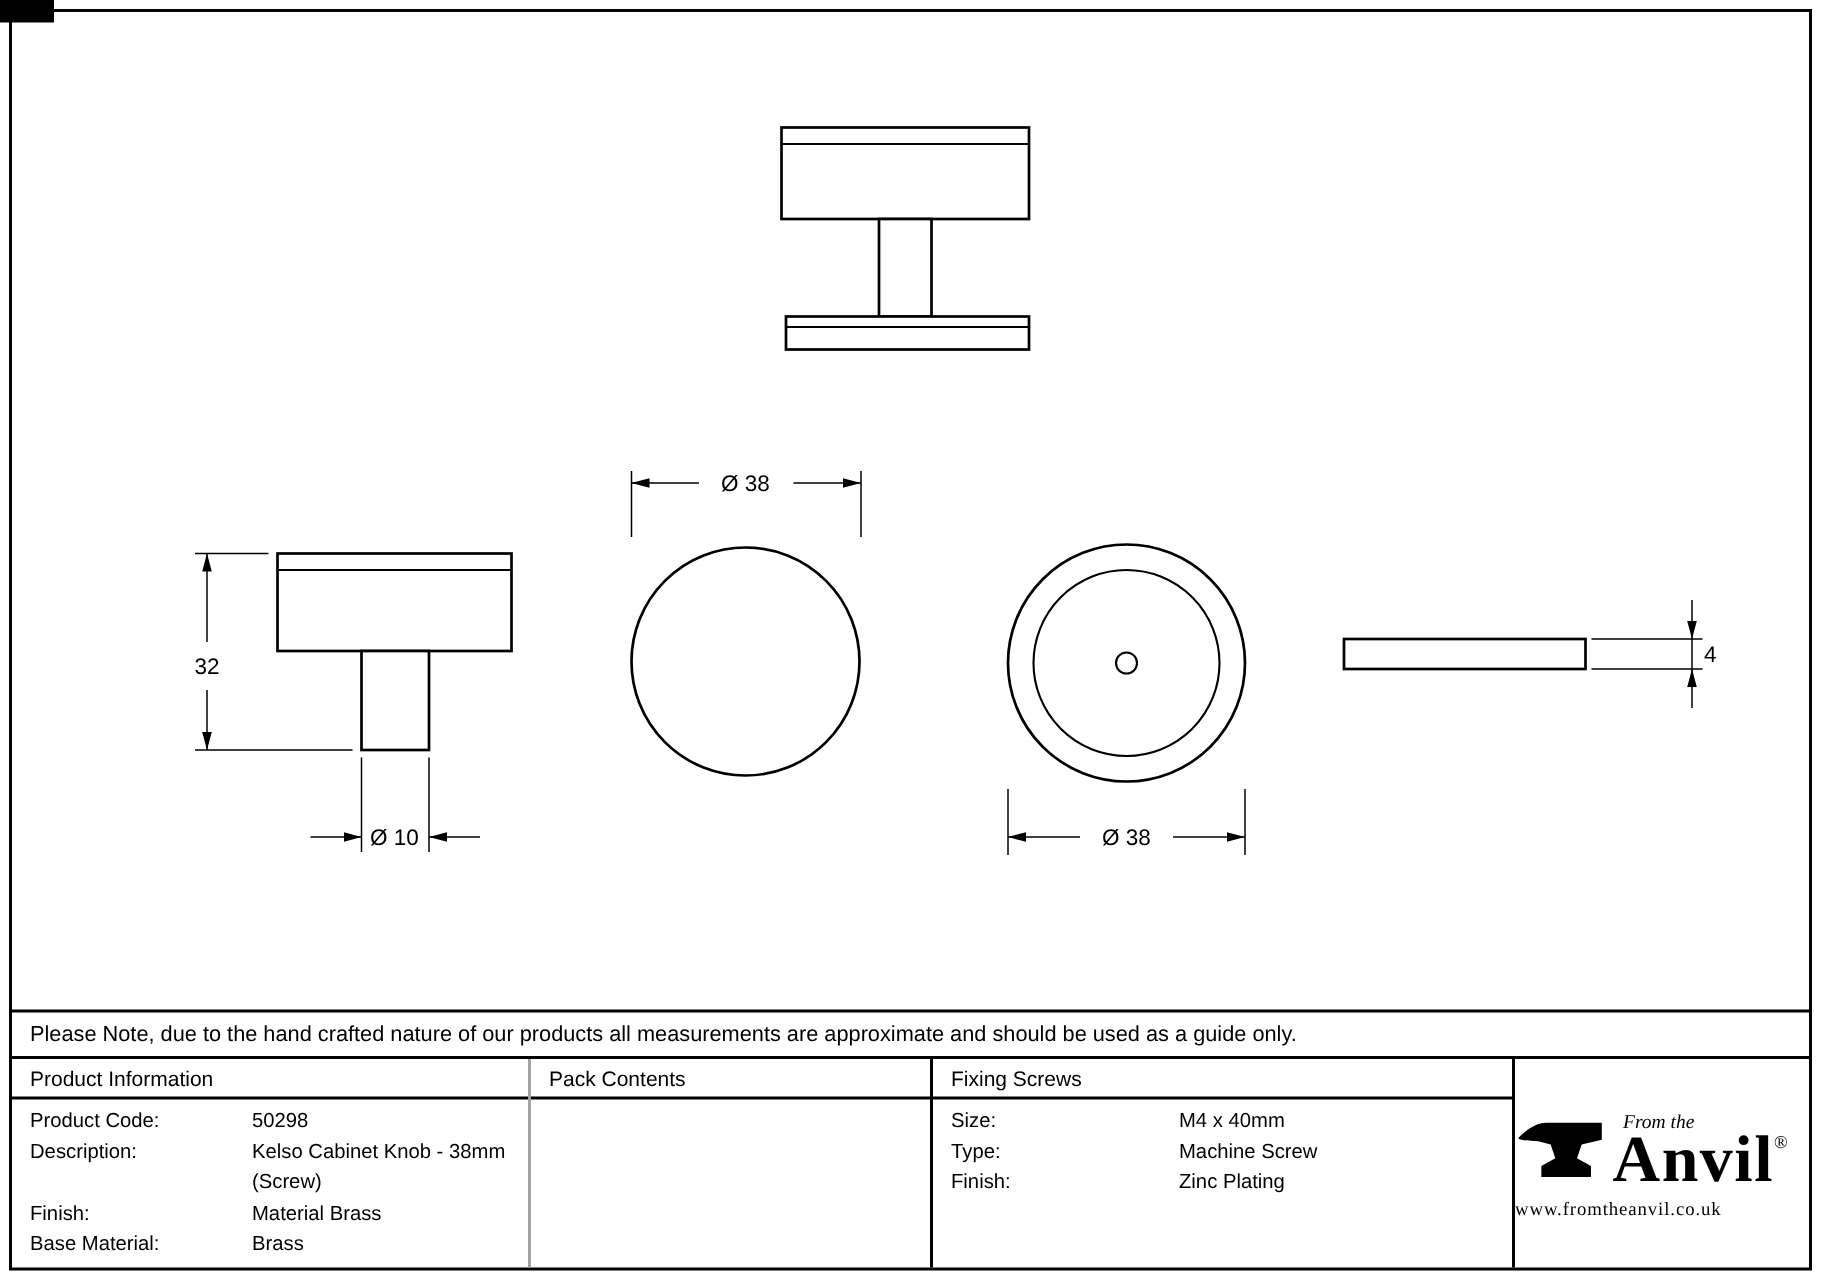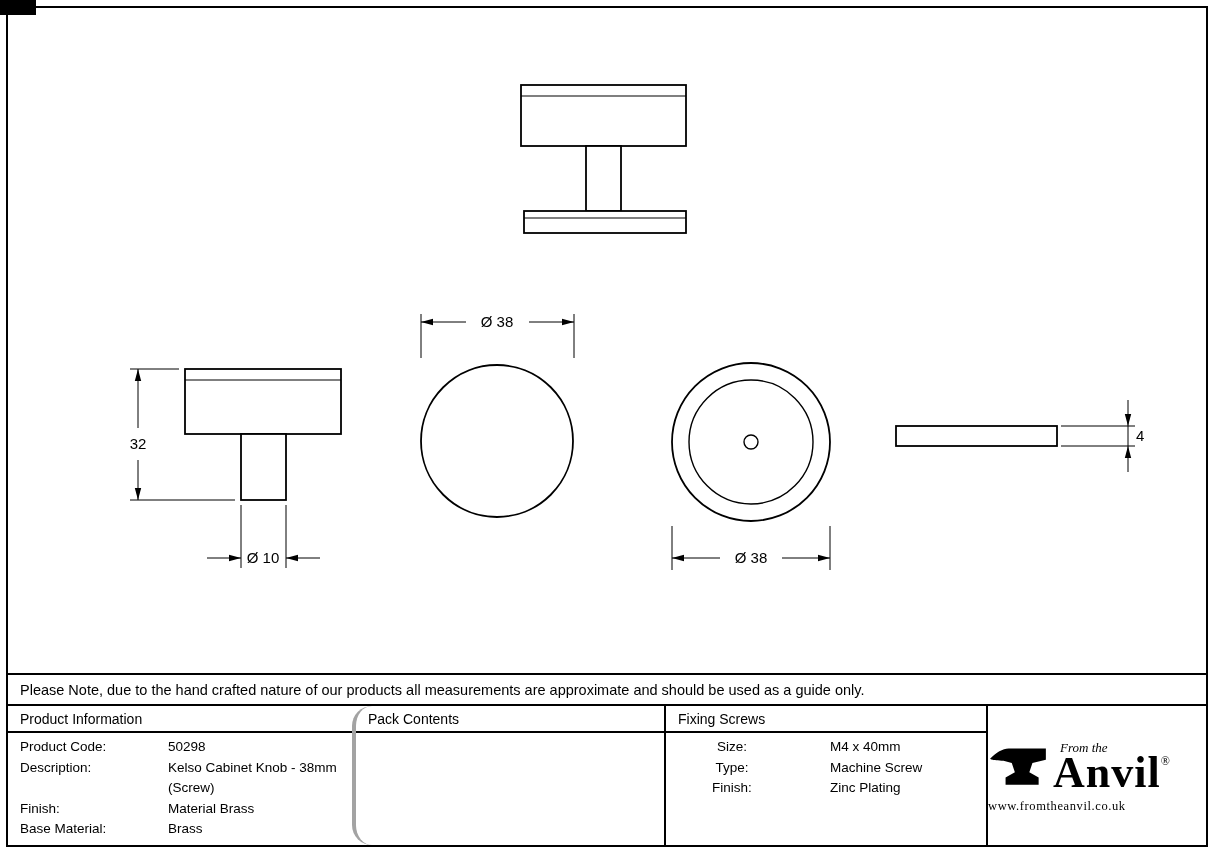--- a/index.html
+++ b/index.html
@@ -23,22 +23,22 @@
   .drawing svg { position:absolute; left:0; top:0; }
   svg text { font-family:"Liberation Sans", sans-serif; font-size:15px; fill:#000; stroke:none; }
   .note-bar {
     flex:none; height:31px; border-top:2px solid #000;
     display:flex; align-items:center; padding-left:12px;
     font-size:14.5px;
   }
   .info-table { flex:none; height:141px; border-top:2px solid #000; display:flex; }
   .col { height:100%; }
   .col1 { width:344px; }
-  .col2 { width:312px; border-left:4px solid #a3a3a3;border-radius:20px; }
-  .col3 { width:322px; border-left:2px solid #000;text-align:center; }
+  .col2 { width:268px; border-left:2px solid #a3a3a3; }
+  .col3 { width:388px; border-left:2px solid #000; }
   .col4 { flex:1 1 auto; border-left:2px solid #000; }
   .col-header {
     height:27px; border-bottom:2px solid #000;
     display:flex; align-items:center; padding-left:12px;
     font-size:14px;
   }
   .col-body { padding:4px 6px 0 12px; font-size:13.5px; }
   .kv-row { display:flex; line-height:20.5px;gap:44px; }
   .kv-label { flex:none; width:104px; }
   .col3 .kv-label { width:108px; }

